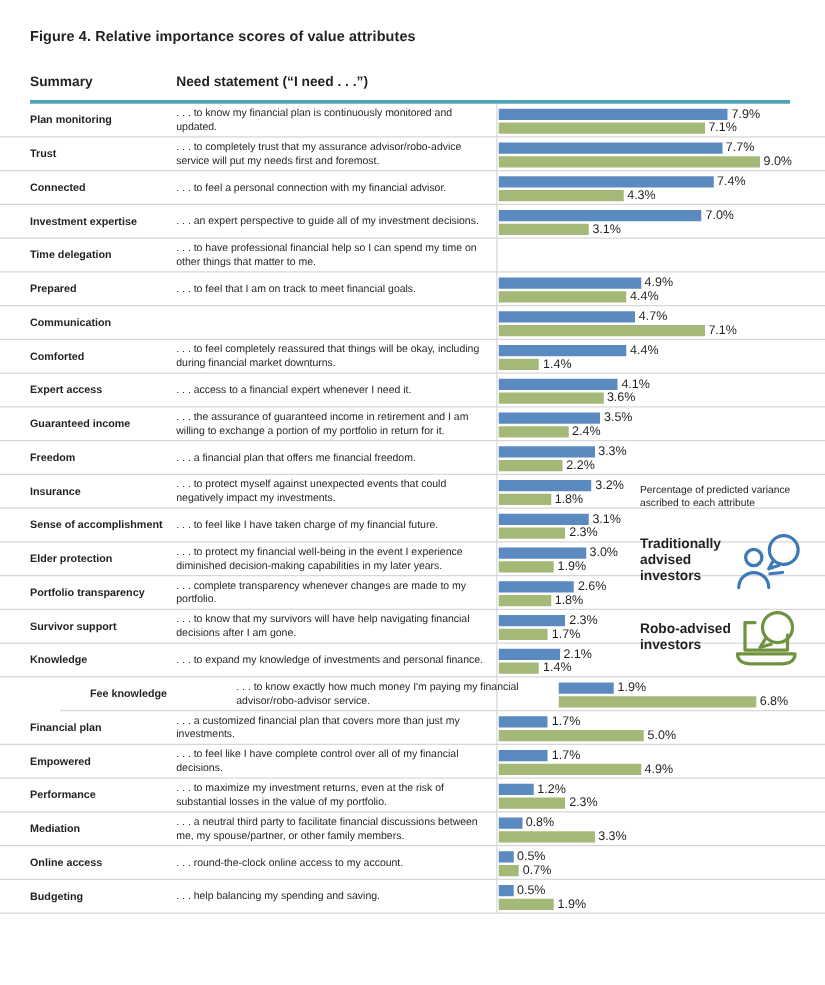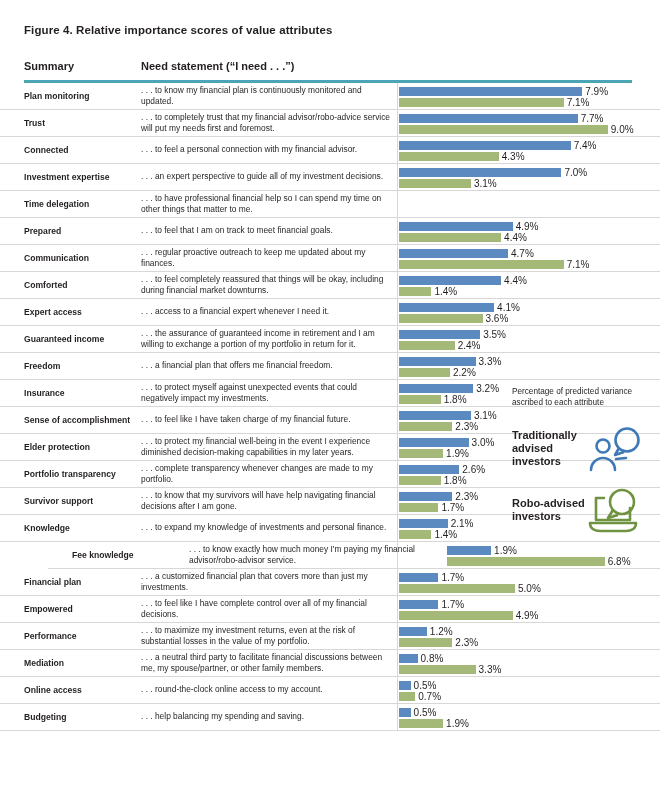--- a/index.html
+++ b/index.html
@@ -178,21 +178,21 @@
             <div class="blabel" style="left: 186.28px;">7.9%</div>
           </div>
           <div class="barline b2" style="width: 164.72px;">
             <div class="bar green" style="width: 164.72px;"></div>
             <div class="blabel" style="left: 167.72px;">7.1%</div>
           </div>
         </div>
       </div>
       <div class="row" style="height: 27px;">
         <div class="summary">Trust</div>
-        <div class="need">. . . to completely trust that my financial advisor/robo-advice service will put my needs first and foremost.</div>
+        <div class="need">. . . to completely trust that my assurance advisor/robo-advice service will put my needs first and foremost.</div>
         <div class="bars">
           <div class="barline b1" style="width: 178.64px;">
             <div class="bar blue" style="width: 178.64px;"></div>
             <div class="blabel" style="left: 181.64px;">7.7%</div>
           </div>
           <div class="barline b2" style="width: 208.8px;">
             <div class="bar green" style="width: 208.8px;"></div>
             <div class="blabel" style="left: 211.8px;">9.0%</div>
           </div>
         </div>
@@ -238,21 +238,20 @@
             <div class="blabel" style="left: 116.68px;">4.9%</div>
           </div>
           <div class="barline b2" style="width: 102.08px;">
             <div class="bar green" style="width: 102.08px;"></div>
             <div class="blabel" style="left: 105.08px;">4.4%</div>
           </div>
         </div>
       </div>
       <div class="row" style="height: 27px;">
         <div class="summary">Communication</div>
-        <div class="need">. . . regular proactive outreach to keep me updated about my finances.</div>
         <div class="bars">
           <div class="barline b1" style="width: 109.04px;">
             <div class="bar blue" style="width: 109.04px;"></div>
             <div class="blabel" style="left: 112.04px;">4.7%</div>
           </div>
           <div class="barline b2" style="width: 164.72px;">
             <div class="bar green" style="width: 164.72px;"></div>
             <div class="blabel" style="left: 167.72px;">7.1%</div>
           </div>
         </div>

